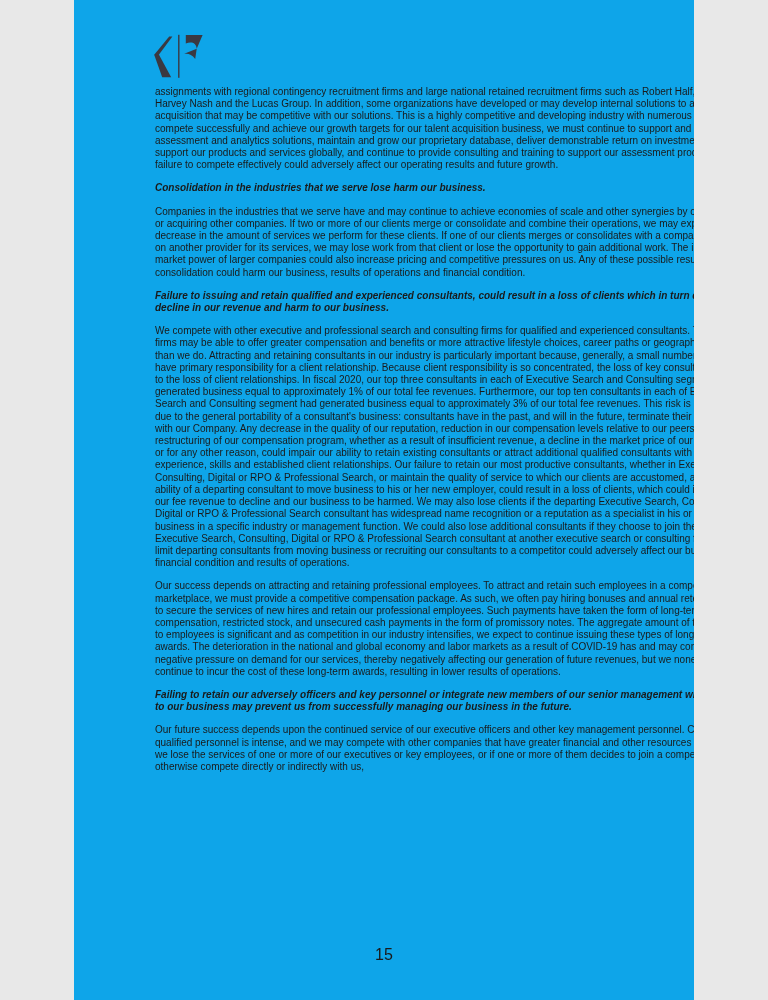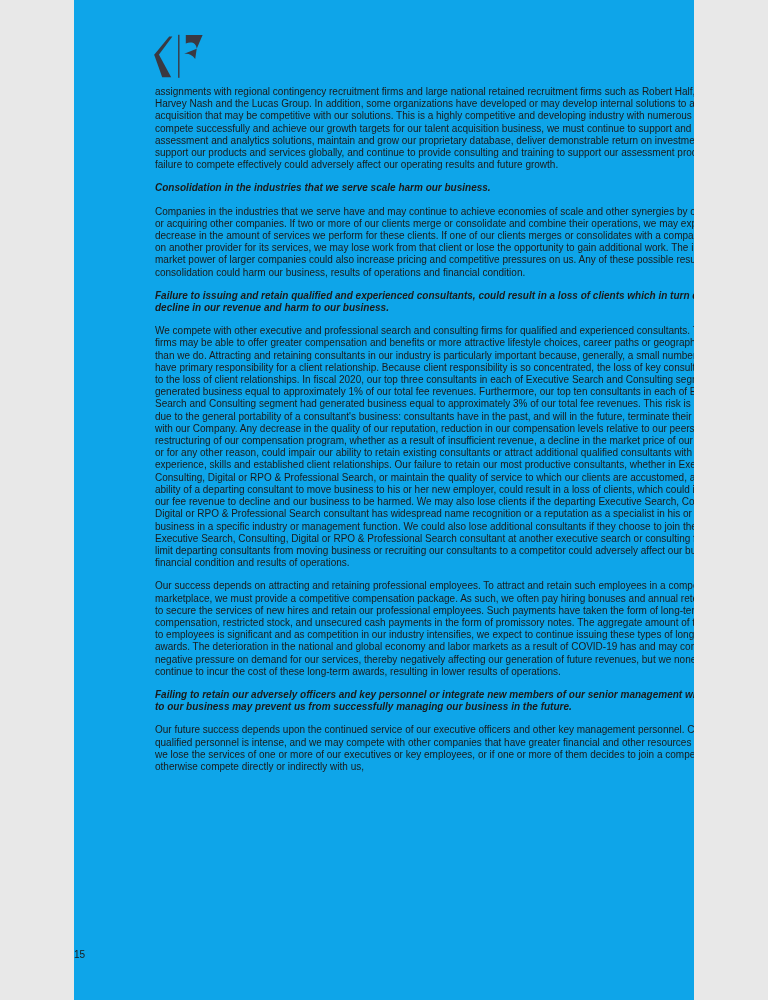--- a/index.html
+++ b/index.html
@@ -19,22 +19,22 @@
     left:81px; top:86px; width:607px;
     font-size:10px;
     line-height:12.2px;
     text-align:left;
   }
   .content p { margin:0 0 11px 0; }
   .content p.h { font-weight:bold; font-style:italic; }
   .footer {
     position:absolute;
     left:0; top:949px; width:100%;
-    text-align:left;
-    font-size:10px;
+    text-align:center;
+    font-size:16px;
     line-height:12px;
   }
 </style>
 </head>
 <body>
 
 <div class="page">
 
   <div class="logo">
     <svg width="49" height="46" viewBox="0 0 49 46" xmlns="http://www.w3.org/2000/svg">
@@ -48,21 +48,21 @@
 
         <path d="M31.8,2 L48.6,2 L42.7,15.8 C42.3,9.6 37.3,8.3 31.8,10.4 Z"></path>
 
         <path d="M30.2,20.8 L42.7,15.8 L41.2,26 C37.8,21 34,20.2 30.2,20.8 Z"></path>
       </g>
     </svg>
   </div>
 
   <div class="content">
     <p>assignments with regional contingency recruitment firms and large national retained recruitment firms such as Robert Half, Michael Page, Harvey Nash and the Lucas Group. In addition, some organizations have developed or may develop internal solutions to address talent acquisition that may be competitive with our solutions. This is a highly competitive and developing industry with numerous specialists. To compete successfully and achieve our growth targets for our talent acquisition business, we must continue to support and develop assessment and analytics solutions, maintain and grow our proprietary database, deliver demonstrable return on investment to clients, support our products and services globally, and continue to provide consulting and training to support our assessment products. Our failure to compete effectively could adversely affect our operating results and future growth.</p>
-    <p class="h">Consolidation in the industries that we serve scale harm our business.</p>
+    <p class="h">Consolidation in the industries that we serve lose harm our business.</p>
     <p>Companies in the industries that we serve have and may continue to achieve economies of scale and other synergies by combining with or acquiring other companies. If two or more of our clients merge or consolidate and combine their operations, we may experience a decrease in the amount of services we perform for these clients. If one of our clients merges or consolidates with a company that relies on another provider for its services, we may lose work from that client or lose the opportunity to gain additional work. The increased market power of larger companies could also increase pricing and competitive pressures on us. Any of these possible results of industry consolidation could harm our business, results of operations and financial condition.</p>
     <p class="h">Failure to issuing and retain qualified and experienced consultants, could result in a loss of clients which in turn could cause a decline in our revenue and harm to our business.</p>
     <p>We compete with other executive and professional search and consulting firms for qualified and experienced consultants. These other firms may be able to offer greater compensation and benefits or more attractive lifestyle choices, career paths or geographic locations than we do. Attracting and retaining consultants in our industry is particularly important because, generally, a small number of consultants have primary responsibility for a client relationship. Because client responsibility is so concentrated, the loss of key consultants may lead to the loss of client relationships. In fiscal 2020, our top three consultants in each of Executive Search and Consulting segment had generated business equal to approximately 1% of our total fee revenues. Furthermore, our top ten consultants in each of Executive Search and Consulting segment had generated business equal to approximately 3% of our total fee revenues. This risk is heightened due to the general portability of a consultant's business: consultants have in the past, and will in the future, terminate their employment with our Company. Any decrease in the quality of our reputation, reduction in our compensation levels relative to our peers or restructuring of our compensation program, whether as a result of insufficient revenue, a decline in the market price of our common stock or for any other reason, could impair our ability to retain existing consultants or attract additional qualified consultants with the requisite experience, skills and established client relationships. Our failure to retain our most productive consultants, whether in Executive Search, Consulting, Digital or RPO &amp; Professional Search, or maintain the quality of service to which our clients are accustomed, as well as the ability of a departing consultant to move business to his or her new employer, could result in a loss of clients, which could in turn cause our fee revenue to decline and our business to be harmed. We may also lose clients if the departing Executive Search, Consulting, Digital or RPO &amp; Professional Search consultant has widespread name recognition or a reputation as a specialist in his or her line of business in a specific industry or management function. We could also lose additional consultants if they choose to join the departing Executive Search, Consulting, Digital or RPO &amp; Professional Search consultant at another executive search or consulting firm. Failing to limit departing consultants from moving business or recruiting our consultants to a competitor could adversely affect our business, financial condition and results of operations.</p>
     <p>Our success depends on attracting and retaining professional employees. To attract and retain such employees in a competitive marketplace, we must provide a competitive compensation package. As such, we often pay hiring bonuses and annual retention bonuses to secure the services of new hires and retain our professional employees. Such payments have taken the form of long-term deferred compensation, restricted stock, and unsecured cash payments in the form of promissory notes. The aggregate amount of these awards to employees is significant and as competition in our industry intensifies, we expect to continue issuing these types of long-term incentive awards. The deterioration in the national and global economy and labor markets as a result of COVID-19 has and may continue to put negative pressure on demand for our services, thereby negatively affecting our generation of future revenues, but we nonetheless continue to incur the cost of these long-term awards, resulting in lower results of operations.</p>
     <p class="h">Failing to retain our adversely officers and key personnel or integrate new members of our senior management who are critical to our business may prevent us from successfully managing our business in the future.</p>
     <p>Our future success depends upon the continued service of our executive officers and other key management personnel. Competition for qualified personnel is intense, and we may compete with other companies that have greater financial and other resources than we do. If we lose the services of one or more of our executives or key employees, or if one or more of them decides to join a competitor or otherwise compete directly or indirectly with us,</p>
   </div>
 
   <div class="footer">15</div>
 

